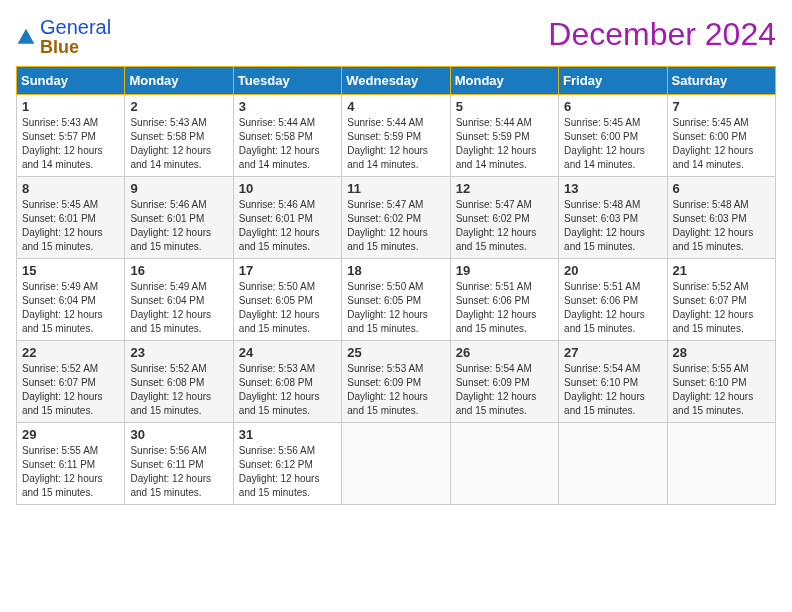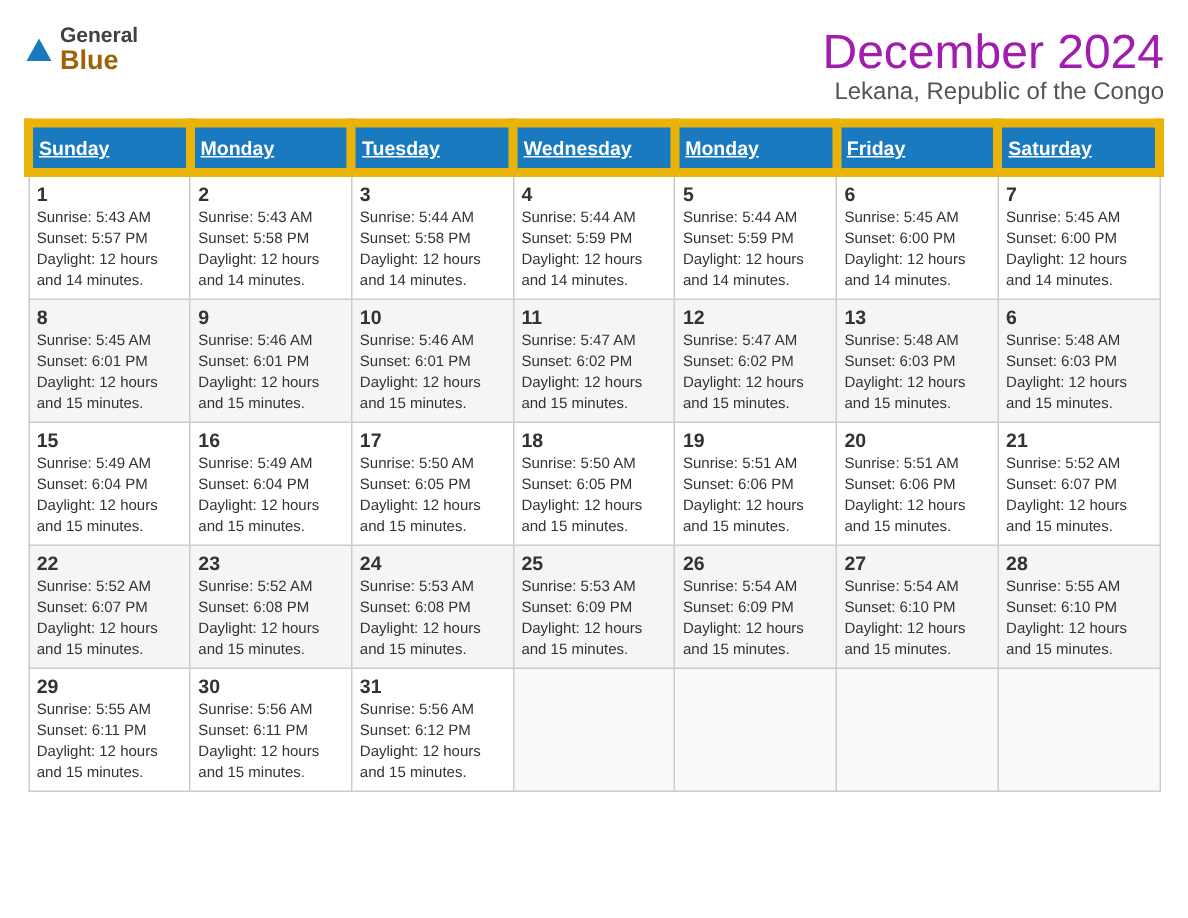--- a/index.html
+++ b/index.html
@@ -20,23 +20,23 @@
       display: flex;
       align-items: center;
       gap: 4px;
     }
     .logo-text {
       display: flex;
       flex-direction: column;
       line-height: 1.1;
     }
     .logo-general {
-      font-size: 14px;
-      font-weight: bold;
-      color: #404040;
+      font-size: 20px;
+      font-weight: normal;
+      color: #1d4ed8;
     }
     .logo-blue {
       font-size: 18px;
       font-weight: bold;
       color: #a16207;
     }
     .logo-icon {
       width: 20px;
       height: 20px;
     }
@@ -57,22 +57,21 @@
       border-collapse: collapse;
       border: 1px solid #ccc;
     }
     .calendar th {
       background-color: #1a7abf;
       color: #fff;
       font-size: 13px;
       font-weight: bold;
       padding: 6px 4px;
       text-align: left;
-      border: 6px solid #eab308;
-      text-decoration: underline;
+      border: 1px solid #eab308;
     }
     .calendar td {
       border: 1px solid #ccc;
       padding: 4px 5px;
       vertical-align: top;
       font-size: 10.5px;
       color: #333;
       width: calc(100% / 7);
       min-height: 80px;
       background: #fff;
@@ -103,21 +102,20 @@
     <svg class="logo-icon" viewBox="0 0 24 24" xmlns="http://www.w3.org/2000/svg">
       <polygon points="12,2 22,20 2,20" fill="#1a7abf"></polygon>
     </svg>
     <div class="logo-text">
       <span class="logo-general">General</span>
       <span class="logo-blue">Blue</span>
     </div>
   </div>
   <div class="title-area">
     <div class="main-title">December 2024</div>
-    <div class="subtitle">Lekana, Republic of the Congo</div>
   </div>
 </div>
 
 <table class="calendar">
   <thead>
     <tr>
     <th>Sunday</th>
         <th>Monday</th>
         <th>Tuesday</th>
         <th>Wednesday</th>

